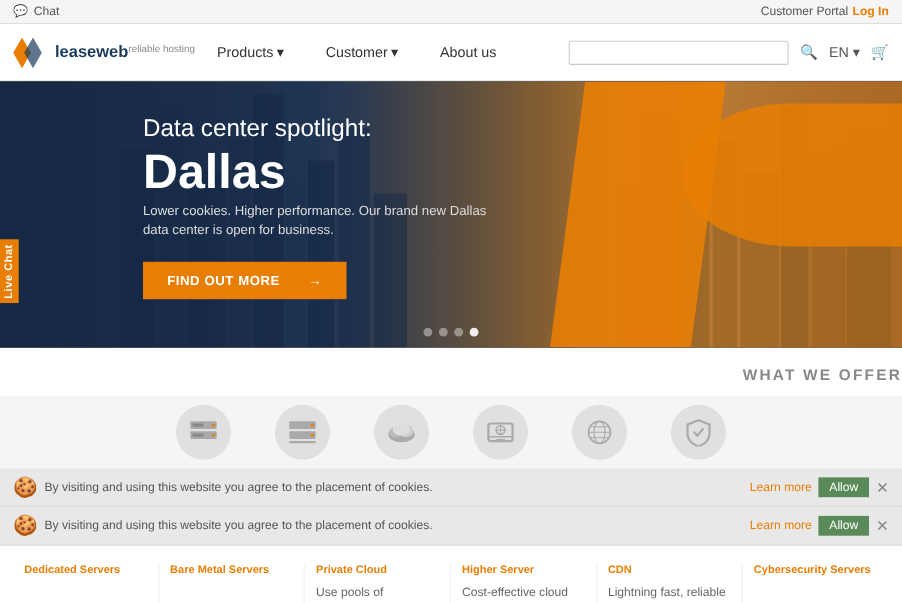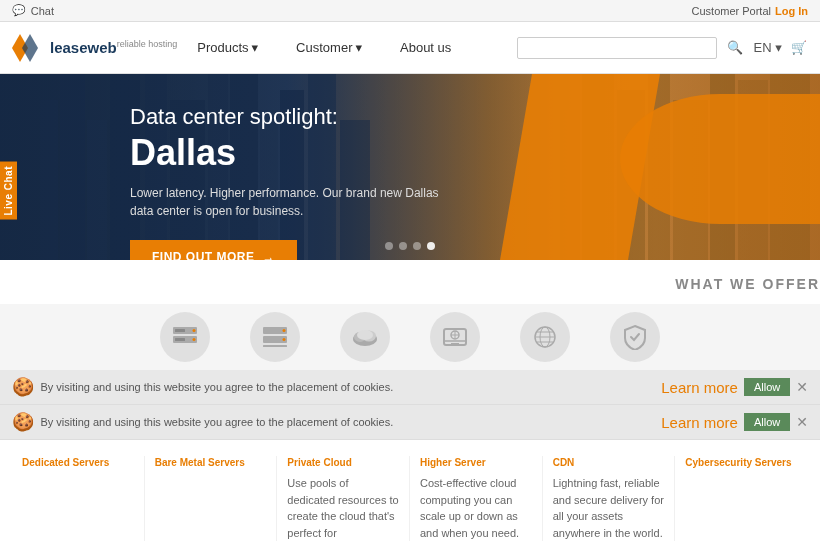--- a/index.html
+++ b/index.html
@@ -73,21 +73,21 @@
       display: flex;
       align-items: center;
       gap: 10px;
       margin-left: 10px;
     }
     .header-icon { color: #555; cursor: pointer; font-size: 13px; }
 
     
     .hero {
       position: relative;
-      height: 186px;
+      height: 242px;
       overflow: hidden;
       background: #000000;
     }
     .hero-bg {
       position: absolute;
       inset: 0;
       background: linear-gradient(to right, #1a2a3a 0%, #2a4060 35%, #8a6030 60%, #c08040 80%, #b87030 100%);
     }
     .hero-city-overlay {
       position: absolute;
@@ -116,33 +116,33 @@
       opacity: 0.85;
     }
     .hero-content {
       position: absolute;
       left: 130px;
       top: 30px;
       color: #fff;
       max-width: 320px;
     }
     .hero-title-sm { font-size: 22px; font-weight: 300; color: #fff; margin-bottom: 2px; }
-    .hero-title-lg { font-size: 36px; font-weight: bold; color: #fff; margin-bottom: 10px; }
+    .hero-title-lg { font-size: 44px; font-weight: bold; color: #fff; margin-bottom: 0; }
     .hero-desc { font-size: 12px; color: #ddd; line-height: 1.5; margin-bottom: 20px; }
     .hero-btn {
       background: #e87e04;
       color: #fff;
       border: none;
       padding: 10px 22px;
       font-size: 12px;
       font-weight: bold;
       cursor: pointer;
       display: flex;
       align-items: center;
-      gap: 8px;
+      gap: 26px;
       text-transform: uppercase;
       letter-spacing: 0.5px;
     }
 
     
     .carousel-dots {
       position: absolute;
       bottom: 10px;
       left: 50%;
       transform: translateX(-50%);
@@ -185,21 +185,21 @@
       align-items: center;
       justify-content: space-between;
       font-size: 11px;
       color: #555;
       border-bottom: 1px solid #ddd;
     }
     .cookie-banner-inner { display: flex; align-items: center; gap: 6px; }
     .cookie-icon { font-size: 18px; color: #888; }
     .cookie-text { font-size: 11px; color: #555; }
     .cookie-actions { display: flex; align-items: center; gap: 6px; }
-    .cookie-learn { color: #e87e04; cursor: pointer; font-size: 15px; }
+    .cookie-learn { color: #e87e04; cursor: pointer; font-size: 11px; }
     .cookie-allow {
       background: #5a8a5a;
       color: #fff;
       border: none;
       padding: 3px 10px;
       font-size: 11px;
       cursor: pointer;
     }
     .cookie-close { background: none; border: none; font-size: 14px; color: #888; cursor: pointer; }
 
@@ -353,21 +353,21 @@
     <div class="building" style="right:206px; width:32px; height:210px; background:rgba(120,80,20,0.5)"></div>
     <div class="building" style="right:240px; width:20px; height:150px; background:rgba(140,90,30,0.5)"></div>
   </div>
   <div class="hero-city-overlay"></div>
   <div class="hero-orange-shape"></div>
   <div class="hero-orange-blob"></div>
 
   <div class="hero-content">
     <div class="hero-title-sm">Data center spotlight:</div>
     <div class="hero-title-lg">Dallas</div>
-    <div class="hero-desc">Lower latency. Higher performance. Our brand new Dallas data center is open for business.</div>
+    <div class="hero-desc">Lower cookies. Higher performance. Our brand new Dallas data center is open for business.</div>
     <button class="hero-btn">
       <span>FIND OUT MORE</span>
       <span>→</span>
     </button>
   </div>
 
   <div class="carousel-dots">
     <div class="dot"></div>
     <div class="dot"></div>
     <div class="dot"></div>

